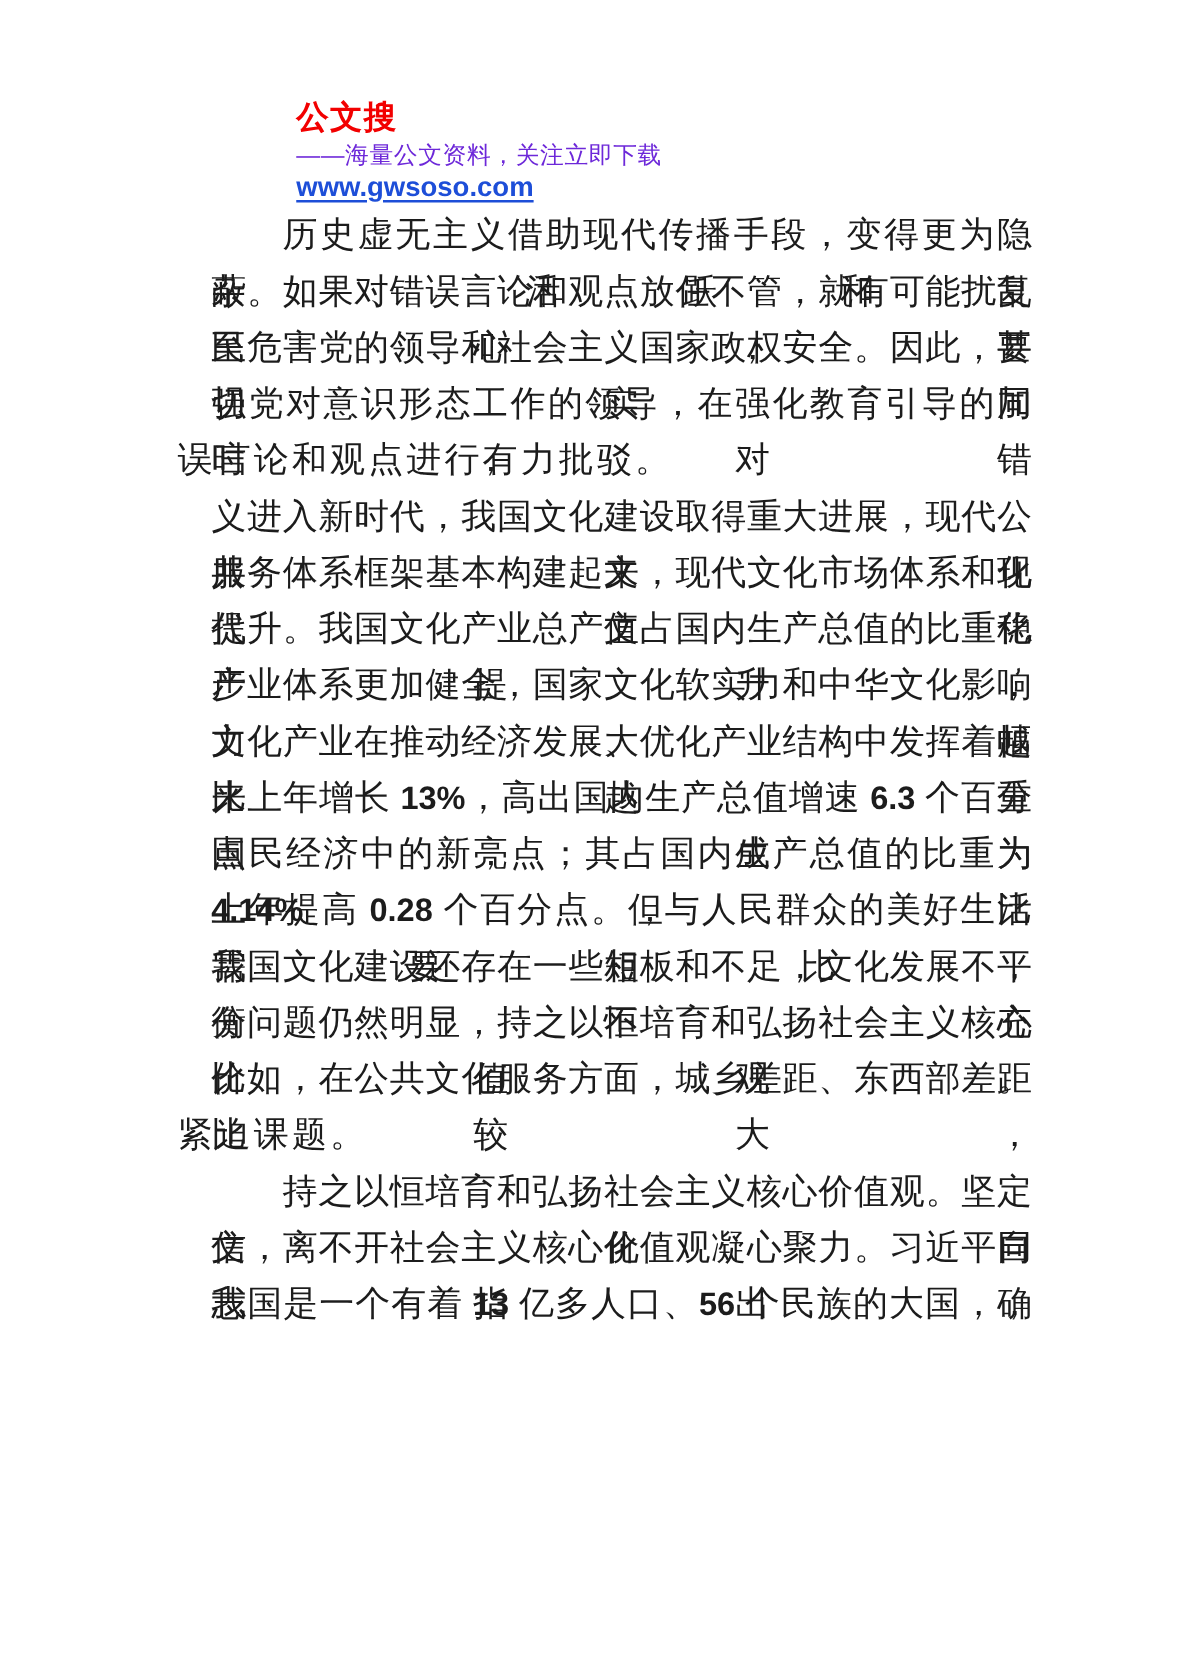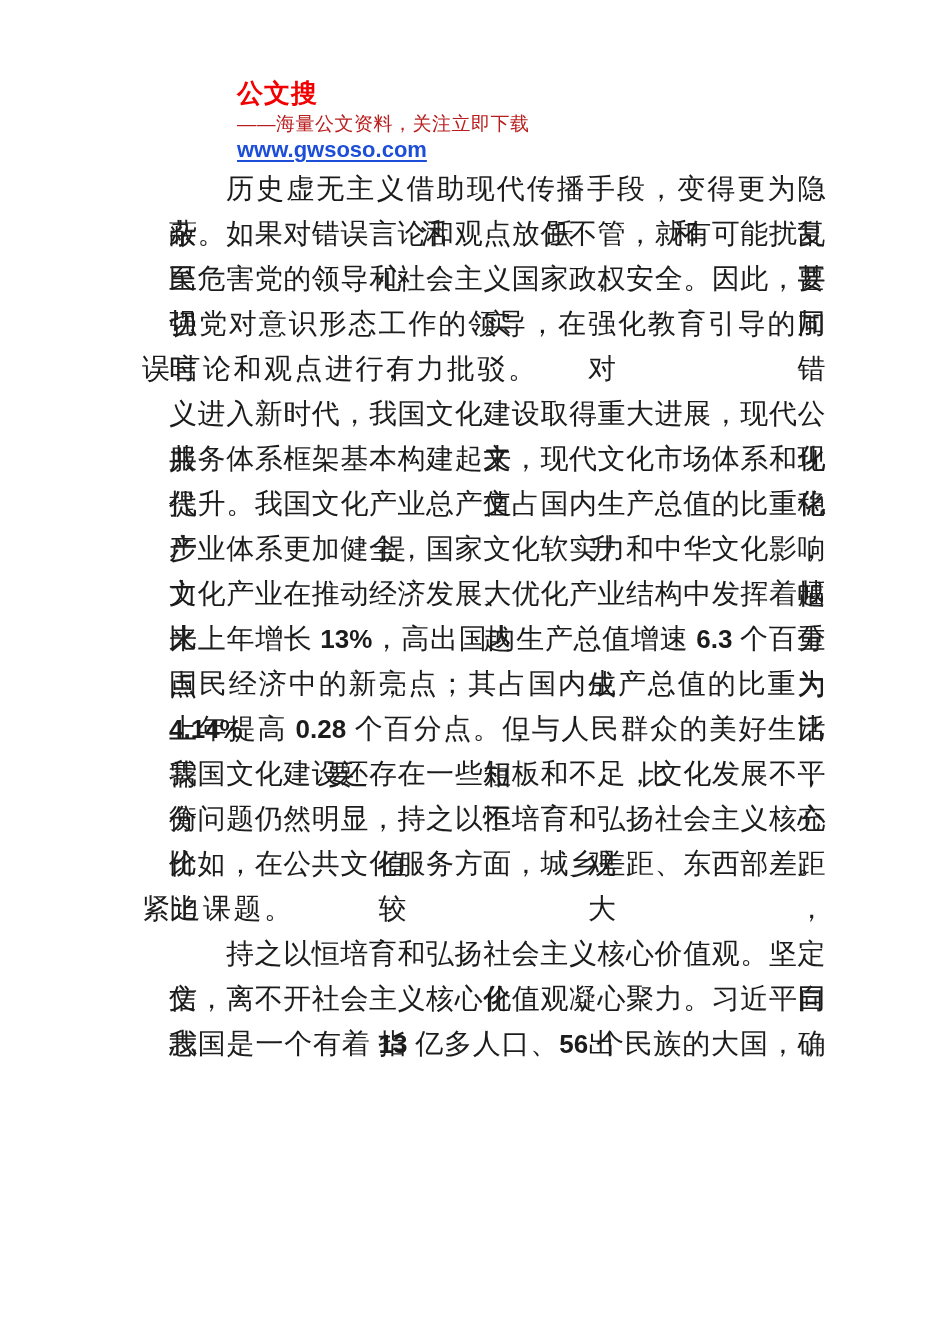--- a/index.html
+++ b/index.html
@@ -66,21 +66,21 @@
     font-weight: 600;
     font-size: 26px;
     letter-spacing: 0;
   }
 </style>
 </head>
 <body>
 
 <div class="site-header">
   <span class="brand" style="color: rgb(242, 0, 0);">公文搜</span>
-  <span class="tagline" style="color: #b91c1c;">——海量公文资料，关注立即下载</span>
+  <span class="tagline" style="color: #6d28d9;">——海量公文资料，关注立即下载</span>
   <span class="site-url" style="color: #1d4ed8;">www.gwsoso.com</span>
 </div>
 
 <div class="doc-body">
     <div class="para">
       <div class="line first fill">历史虚无主义借助现代传播手段，变得更为隐蔽、活跃和复</div>
       <div class="line fill">杂。如果对错误言论和观点放任不管，就有可能扰乱民心，甚</div>
       <div class="line fill">至危害党的领导和社会主义国家政权安全。因此，要切实加</div>
       <div class="line fill">强党对意识形态工作的领导，在强化教育引导的同时，对错</div>
       <div class="line open">误言论和观点进行有力批驳。</div>

